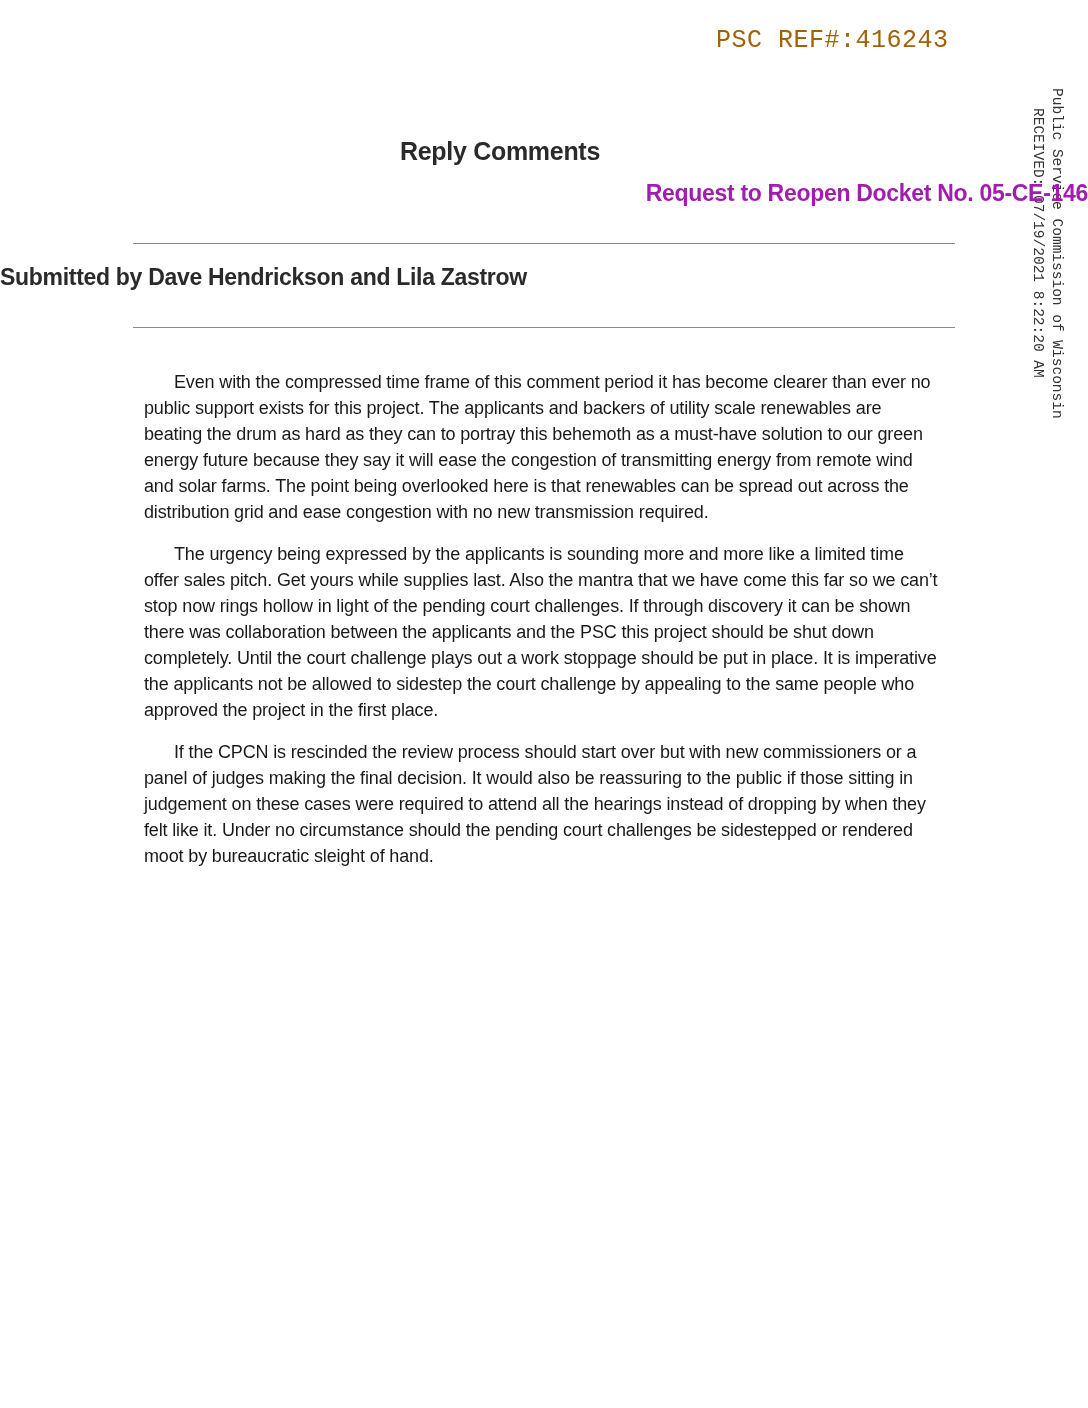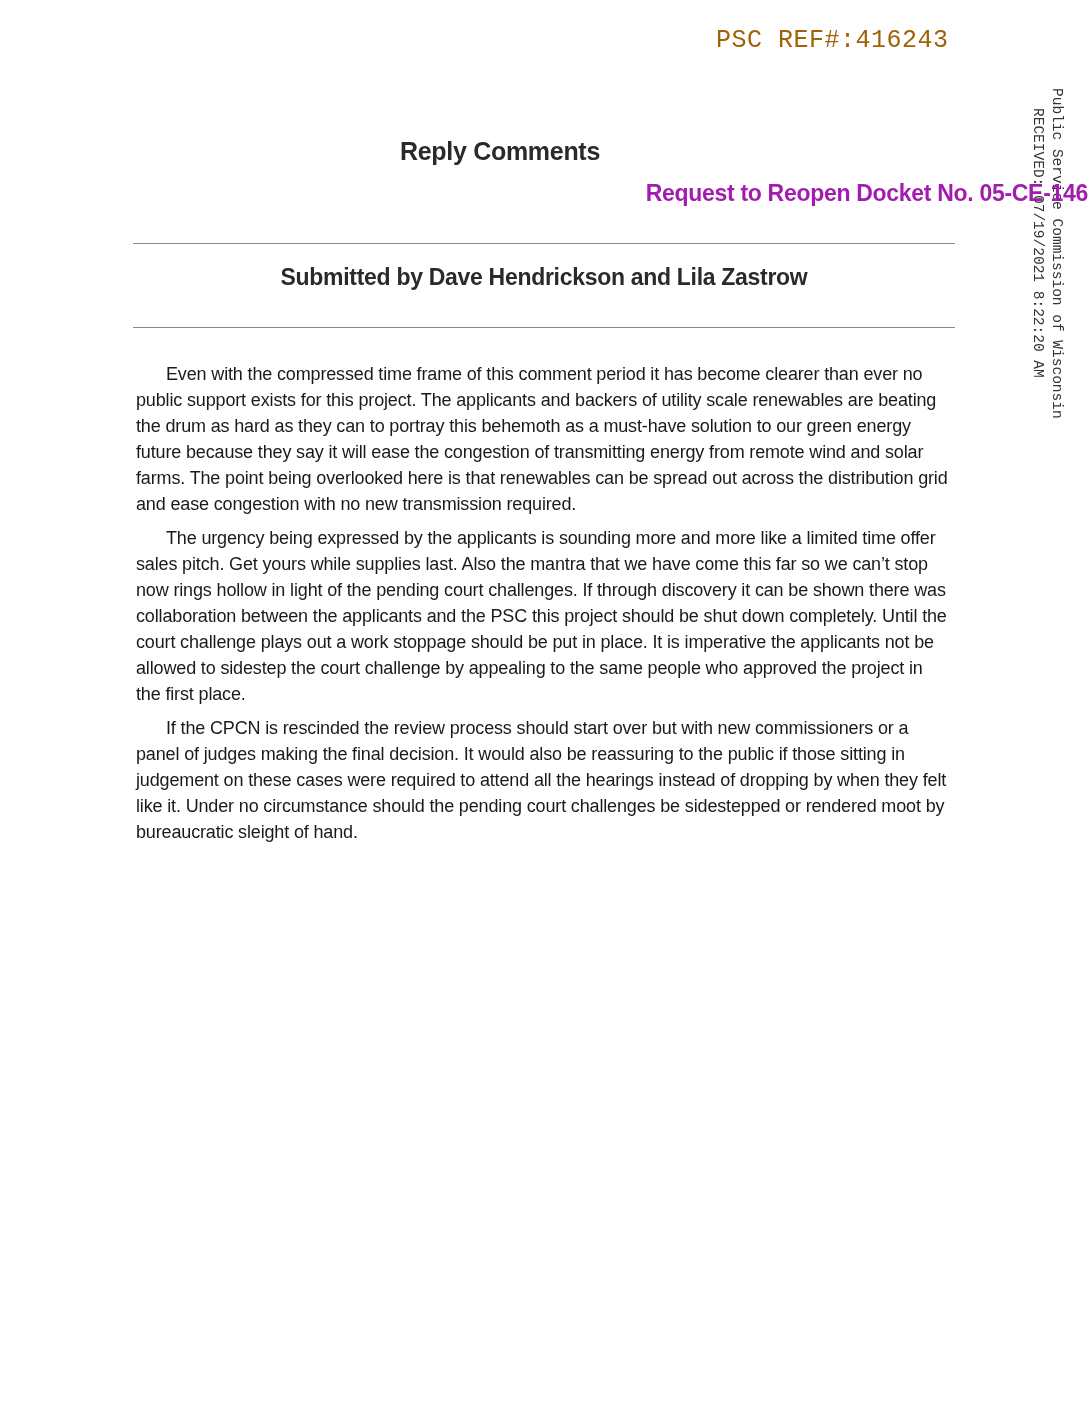--- a/index.html
+++ b/index.html
@@ -76,40 +76,39 @@
       height: 0;
       border-top: 1.5px solid #8a8a8a;
     }
     .rule-1 { top: 243px; }
     .rule-2 { top: 327px; }
     .submitted {
       position: absolute;
       top: 264px;
       left: 0;
       width: 1088px;
-      text-align: center;
       font-family: "Liberation Sans", sans-serif;
       font-weight: bold;
       font-size: 23px;
       color: #2a2a2a;
       letter-spacing: -0.3px;
     }
     .body {
       position: absolute;
       top: 353px;
       left: 128px;
       width: 830px;
       font-family: "Liberation Sans", sans-serif;
       font-size: 18px;
       line-height: 26px;
       color: #1a1a1a;
       letter-spacing: -0.15px;
     }
     .body p {
-      margin: 8px;
+      margin: 16px;
       text-indent: 30px;
     }
   </style>
 </head>
 <body>
 
 <div class="ref">PSC REF#:416243</div>
 
 <div class="stamp">
   <div class="stamp-inner">

